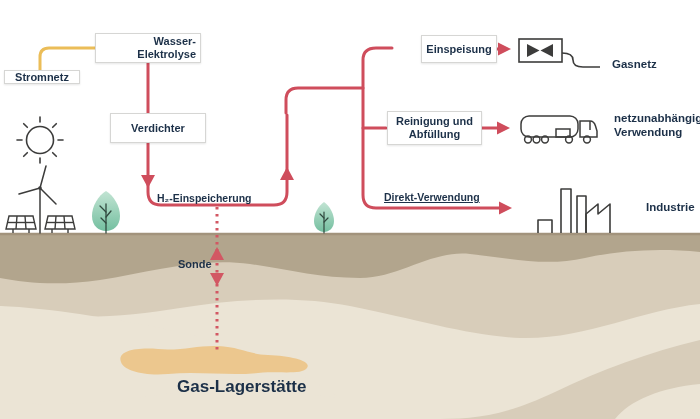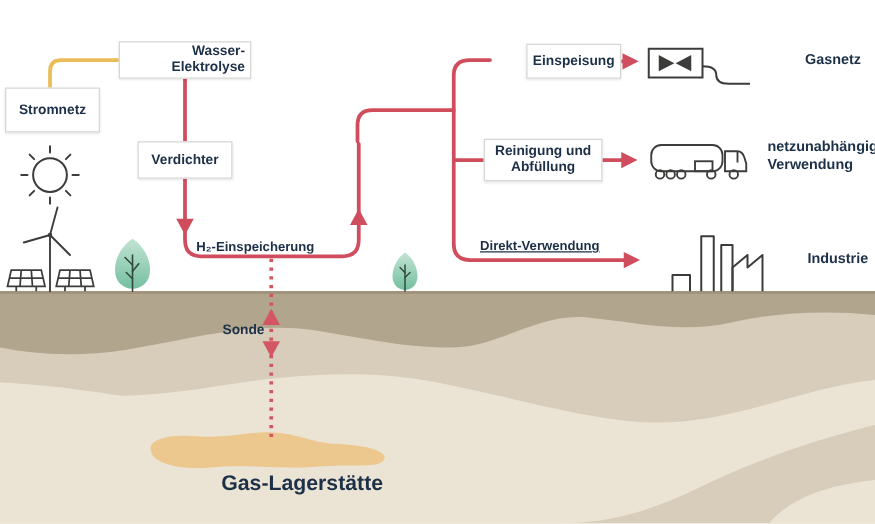--- a/index.html
+++ b/index.html
@@ -179,39 +179,39 @@
     </g>
 
     <g stroke="#3c3c3b" stroke-width="1.6" fill="none" stroke-linejoin="round">
       <path d="M538,233 V220 H552 V233"></path>
       <path d="M561,233 V189 H571 V233"></path>
       <path d="M577,233 V196 H586 V233"></path>
       <path d="M586,233 V214 L598,204 V214 L610,204 V233"></path>
     </g>
   </svg>
 
-  <div class="node" style="left:4px;top:70px;width:76px;height:36px;">Stromnetz</div>
+  <div class="node" style="left:4px;top:70px;width:76px;height:14px;">Stromnetz</div>
 
   <div class="node" style="left:95px;top:33px;width:106px;height:30px;text-align:right;">Wasser-Elektrolyse</div>
 
-  <div class="node" style="left:110px;top:113px;width:76px;height:30px;">Verdichter</div>
+  <div class="node" style="left:110px;top:113px;width:96px;height:30px;">Verdichter</div>
 
 
   <div class="node" style="left:392px;top:35px;width:76px;height:28px;margin-left:29px;">Einspeisung</div>
 
   <div class="node" style="left:387px;top:111px;width:95px;height:34px;">Reinigung und Abfüllung</div>
 
   <div class="flow-label" style="left:157px;top:192px;">H₂-Einspeicherung</div>
 
 
   <div class="flow-label" style="left:384px;top:191px;text-decoration:underline;">Direkt-Verwendung</div>
 
   <div class="flow-label" style="left:178px;top:258px;font-size:11px;">Sonde</div>
 
   <div class="flow-label" style="left:177px;top:381px;font-size:17px;">Gas-Lagerstätte</div>
 
-  <div class="end-label" style="left:612px;top:42px;margin-left:32px;">Gasnetz</div>
+  <div class="end-label" style="left:612px;top:58px;">Gasnetz</div>
 
   <div class="end-label" style="left:614px;top:112px;width:90px;">netzunabhängige Verwendung</div>
 
   <div class="end-label" style="left:598px;top:201px;padding-left:48px;">Industrie</div>
 
 </div>
 
 </body></html>

